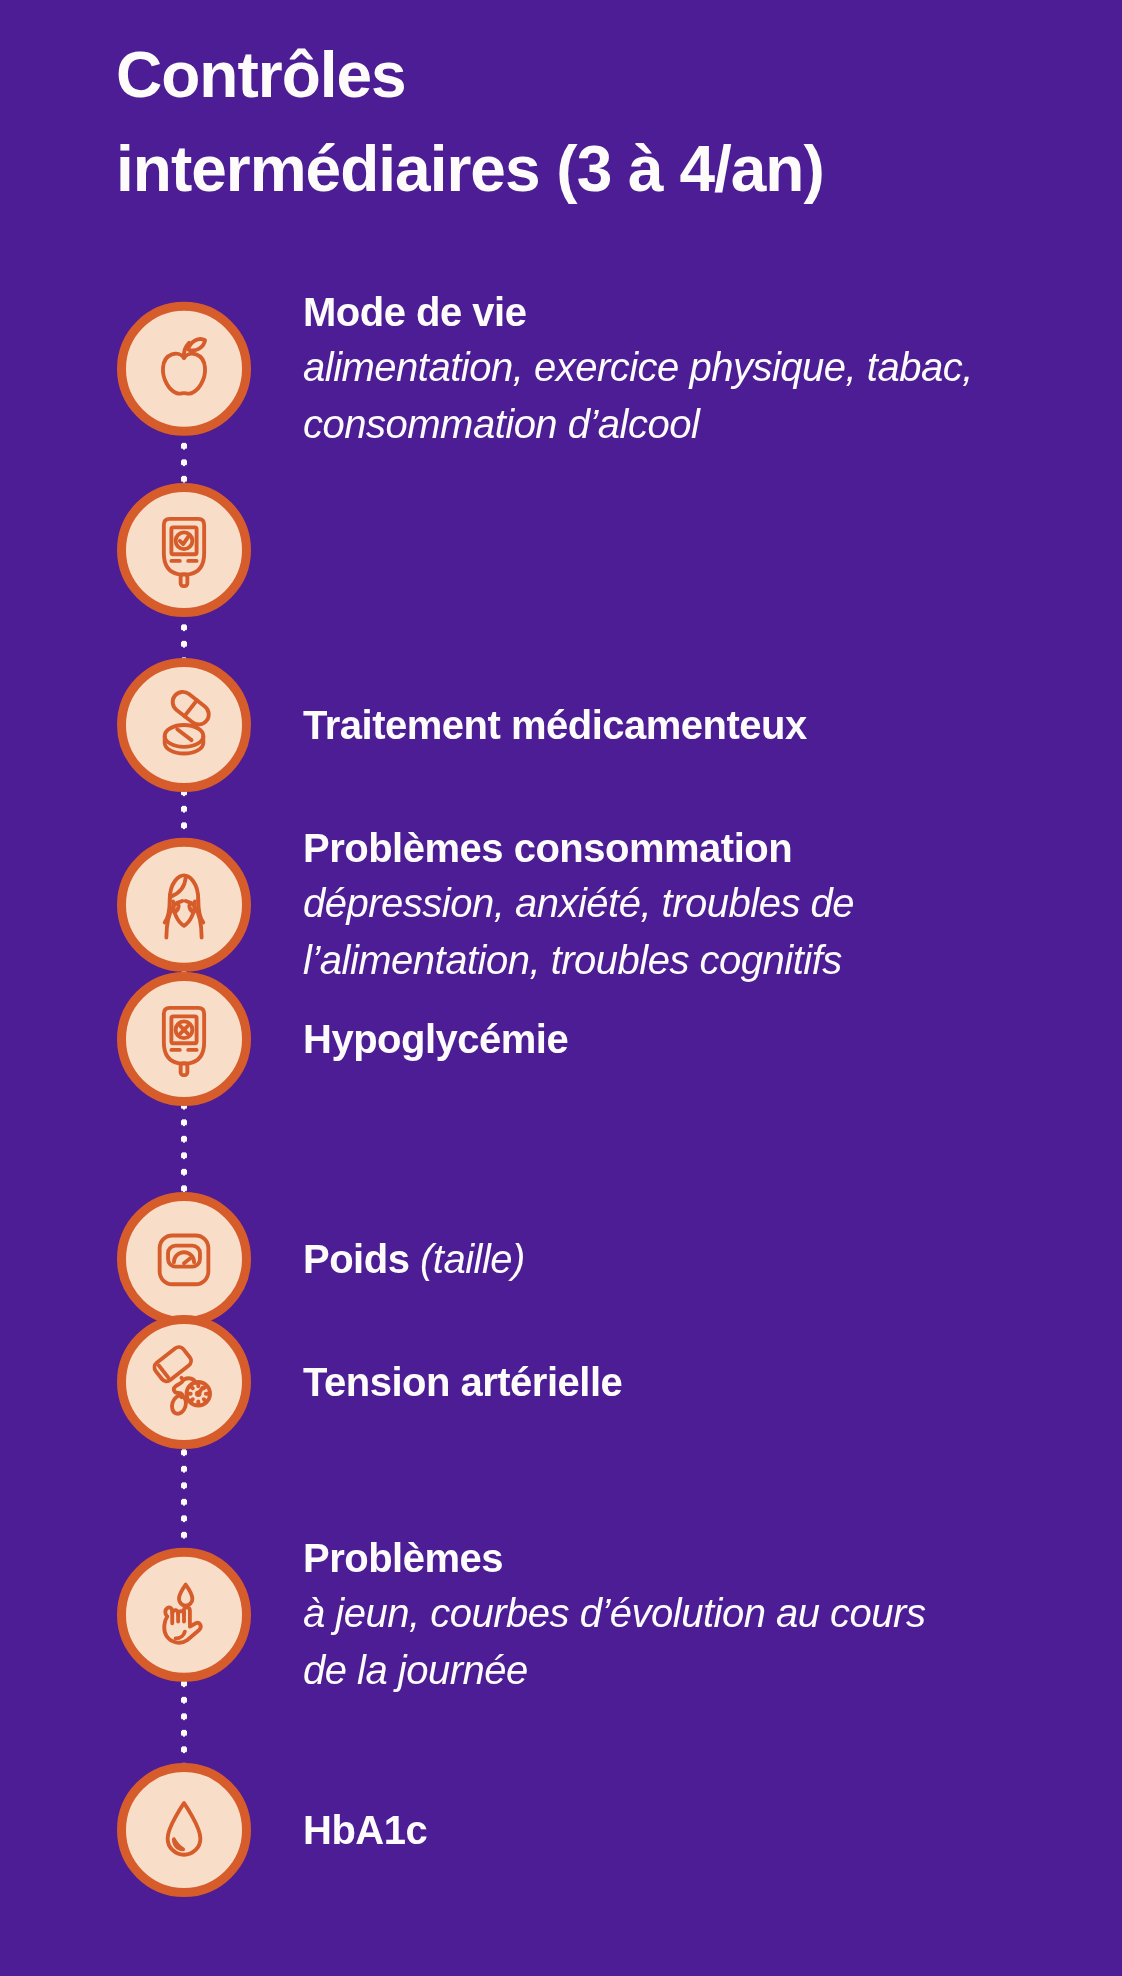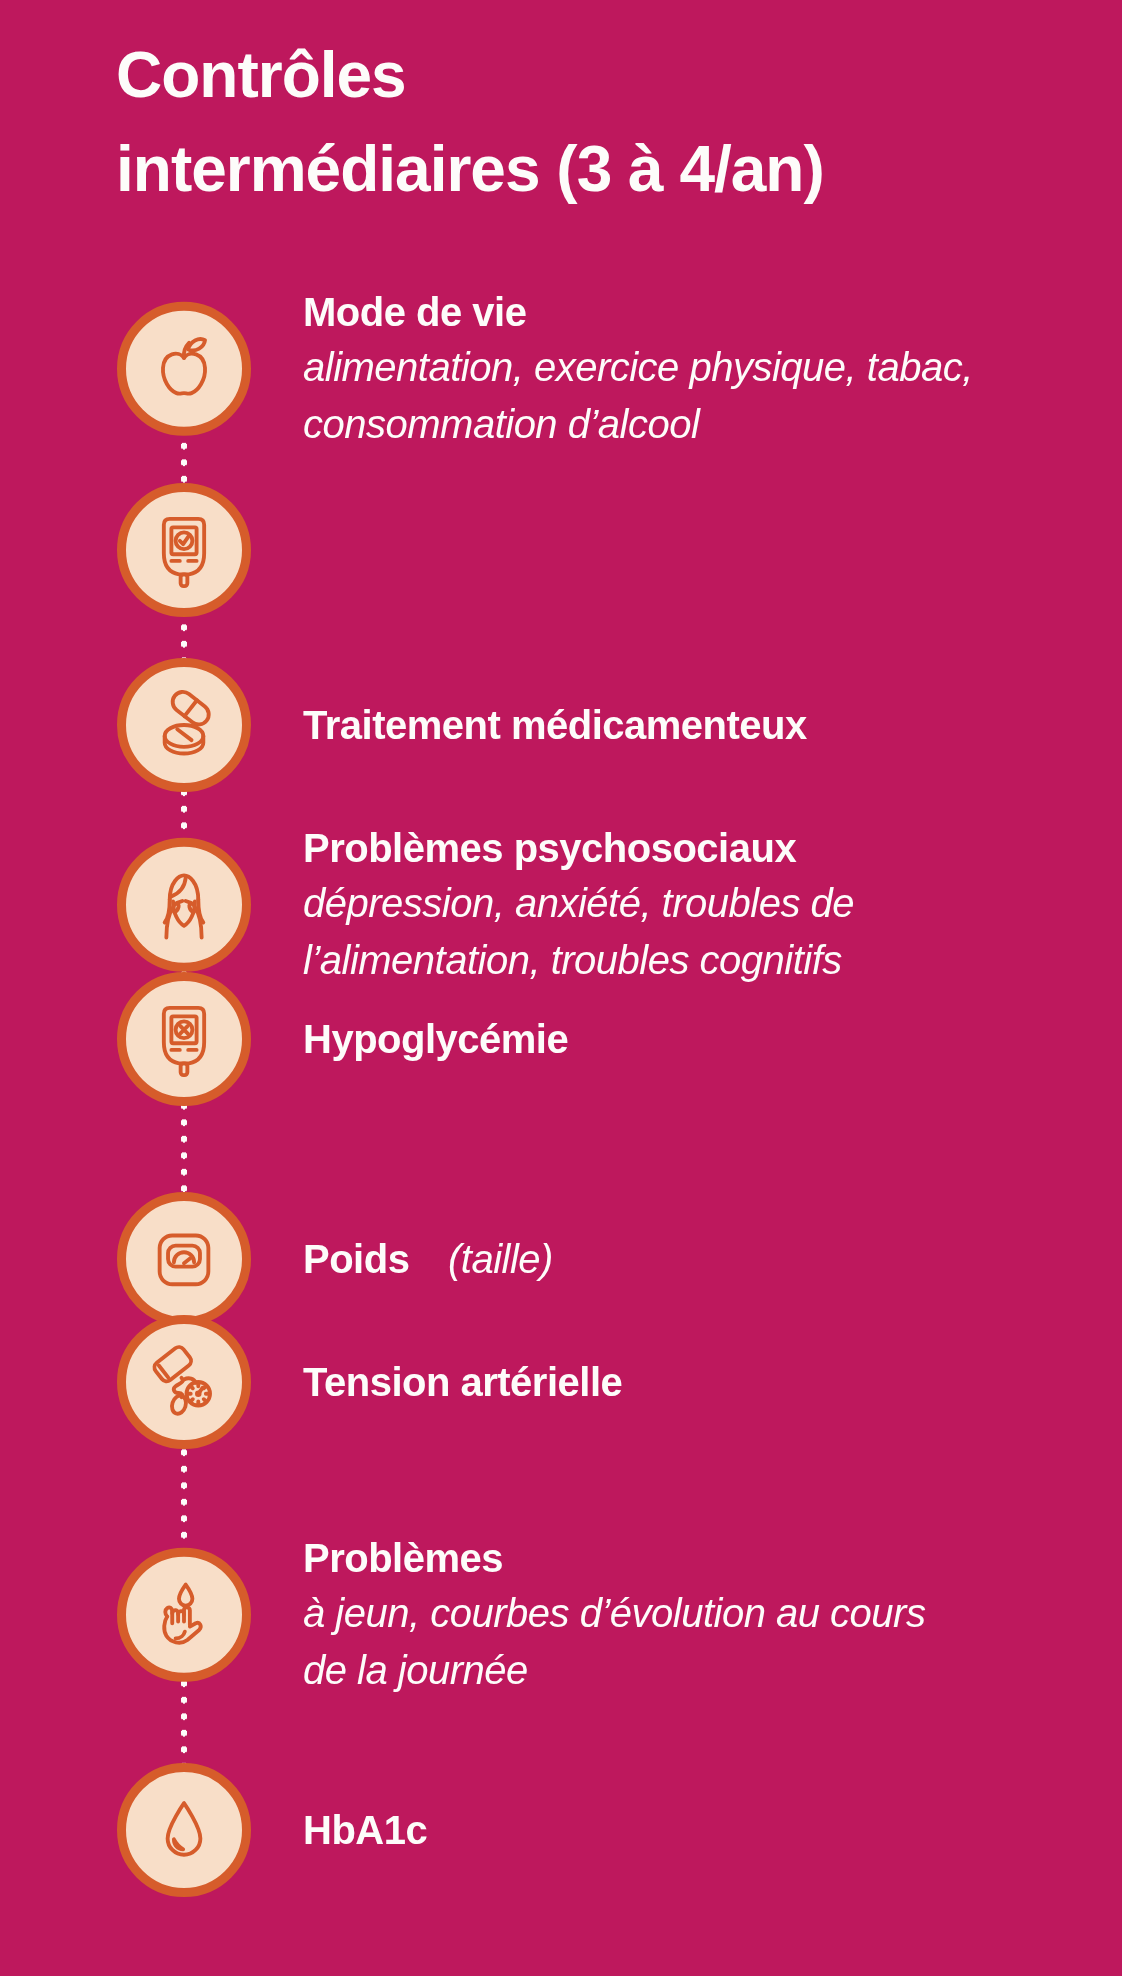--- a/index.html
+++ b/index.html
@@ -1,19 +1,19 @@
 <!DOCTYPE html>
 <html><head>
 <meta charset="utf-8">
 <style>
   html,body{margin:0;padding:0;background:#b9b9b9;}
   .canvas{
     position:relative;
     width:1122px;height:1976px;
-    background:#be185d;
+    background:#4c1d95;
     overflow:hidden;
     font-family:"Liberation Sans", sans-serif;
   }
   .page-title{
     position:absolute;
     left:116px;top:28px;
     width:960px;
     font-size:64px;
     font-weight:bold;
     line-height:1.47;
@@ -54,21 +54,20 @@
   }
   .item-title{
     font-size:40px;
     font-weight:bold;
     line-height:1.35;
     letter-spacing:-0.5px;
   }
   .item-suffix{
     font-weight:normal;
     font-style:italic;
-    margin-left:28px;
   }
   .item-sub{
     font-size:40px;
     font-style:italic;
     line-height:1.43;
     letter-spacing:-0.5px;
     white-space:pre-line;
   }
   .item-sub:empty{display:none;}
   .stroke{
@@ -141,21 +140,21 @@
         <path class="stroke" d="M33 44 C33 23 44 15 50 15 C56 15 67 23 67 44"></path>
         <path class="stroke" d="M35 40 C45 36 51 28 52 18"></path>
         <path class="stroke" d="M37 46 C37 60 43 71 50 75 C57 71 63 60 63 46"></path>
         <path class="stroke" d="M41 48 L48 45.5 M59 48 L52 45.5"></path>
         <path class="stroke" d="M33 44 C33 58 31 66 27 71 M67 44 C67 58 69 66 73 71"></path>
         <path class="stroke" d="M29 89 C29 74 31 61 38 51 C40 47.5 44.5 48.5 43.5 52.5 C42.7 56 40.5 58 38.5 59"></path>
         <path class="stroke" d="M71 89 C71 74 69 61 62 51 C60 47.5 55.5 48.5 56.5 52.5 C57.3 56 59.5 58 61.5 59"></path>
       </svg>
     </div>
     <div class="row-text">
-      <div class="item-title">Problèmes psychosociaux</div>
+      <div class="item-title">Problèmes consommation</div>
       <div class="item-sub">dépression, anxiété, troubles de
 l’alimentation, troubles cognitifs</div>
     </div>
   </div>
 
   <div class="row" style="top:1039px">
     <div class="badge">
       <svg viewBox="0 0 100 100">
         <path class="stroke" d="M33 13 H67 Q74 13 74 20 V54 Q74 76 56 79 H44 Q26 76 26 54 V20 Q26 13 33 13 Z"></path>
         <rect class="stroke" x="35" y="23" width="30" height="32" rx="2"></rect>

